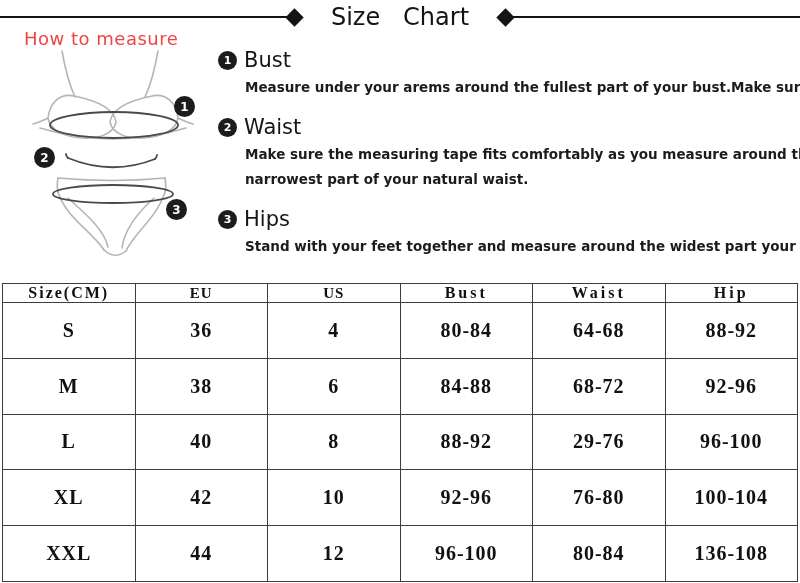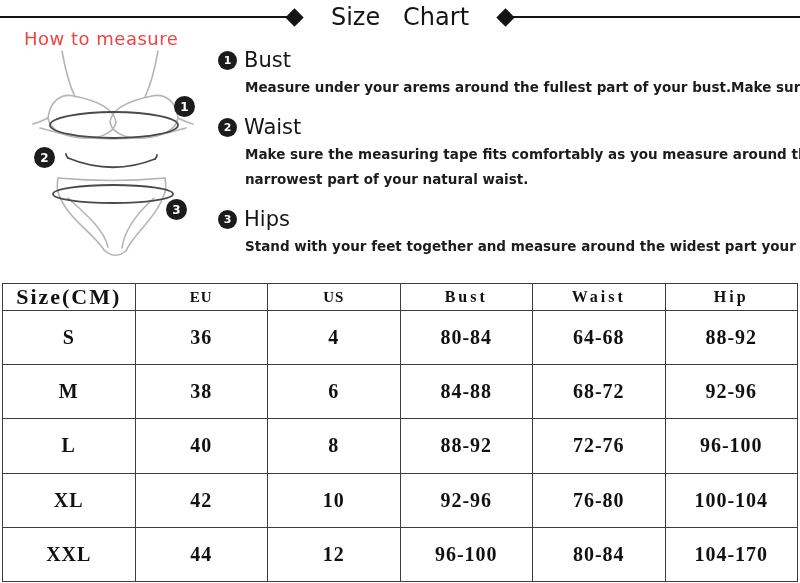--- a/index.html
+++ b/index.html
@@ -33,21 +33,21 @@
   .sec-text .line{white-space:nowrap;}
   
   .size-table-wrap{position:absolute;left:2px;right:2px;top:283px;bottom:1px;}
   table.size-table{
     width:100%;height:100%;border-collapse:collapse;table-layout:fixed;
     font-family:"Liberation Serif","DejaVu Serif",serif;font-weight:bold;color:#111;
   }
   table.size-table th,table.size-table td{
     border:1px solid #3d3d3d;text-align:center;vertical-align:middle;padding:0;
   }
-  th.c0{font-size:22px;letter-spacing:2px;margin-top:24px;}
+  th.c0{font-size:16px;letter-spacing:2px;margin-top:24px;}
   th.c1,th.c2{font-size:15px;letter-spacing:1px;margin-top:44px;}
   th.c3,th.c4,th.c5{font-size:16px;letter-spacing:3px;}
   td{font-size:20px;letter-spacing:1px;}
 </style>
 </head>
 <body>
 
 <div class="title-bar">
   <div class="rule"></div>
   <div class="diamond"></div>
@@ -162,34 +162,34 @@
           <td class="c2">6</td>
           <td class="c3">84-88</td>
           <td class="c4">68-72</td>
           <td class="c5">92-96</td>
         </tr>
         <tr>
           <td class="c0">L</td>
           <td class="c1">40</td>
           <td class="c2">8</td>
           <td class="c3">88-92</td>
-          <td class="c4">72-76</td>
+          <td class="c4">29-76</td>
           <td class="c5">96-100</td>
         </tr>
         <tr>
           <td class="c0">XL</td>
           <td class="c1">42</td>
           <td class="c2">10</td>
           <td class="c3">92-96</td>
           <td class="c4">76-80</td>
           <td class="c5">100-104</td>
         </tr>
         <tr>
           <td class="c0">XXL</td>
           <td class="c1">44</td>
           <td class="c2">12</td>
           <td class="c3">96-100</td>
           <td class="c4">80-84</td>
-          <td class="c5">104-170</td>
+          <td class="c5">136-108</td>
         </tr>
       </tbody>
   </table>
 </div>
 
 </body></html>

